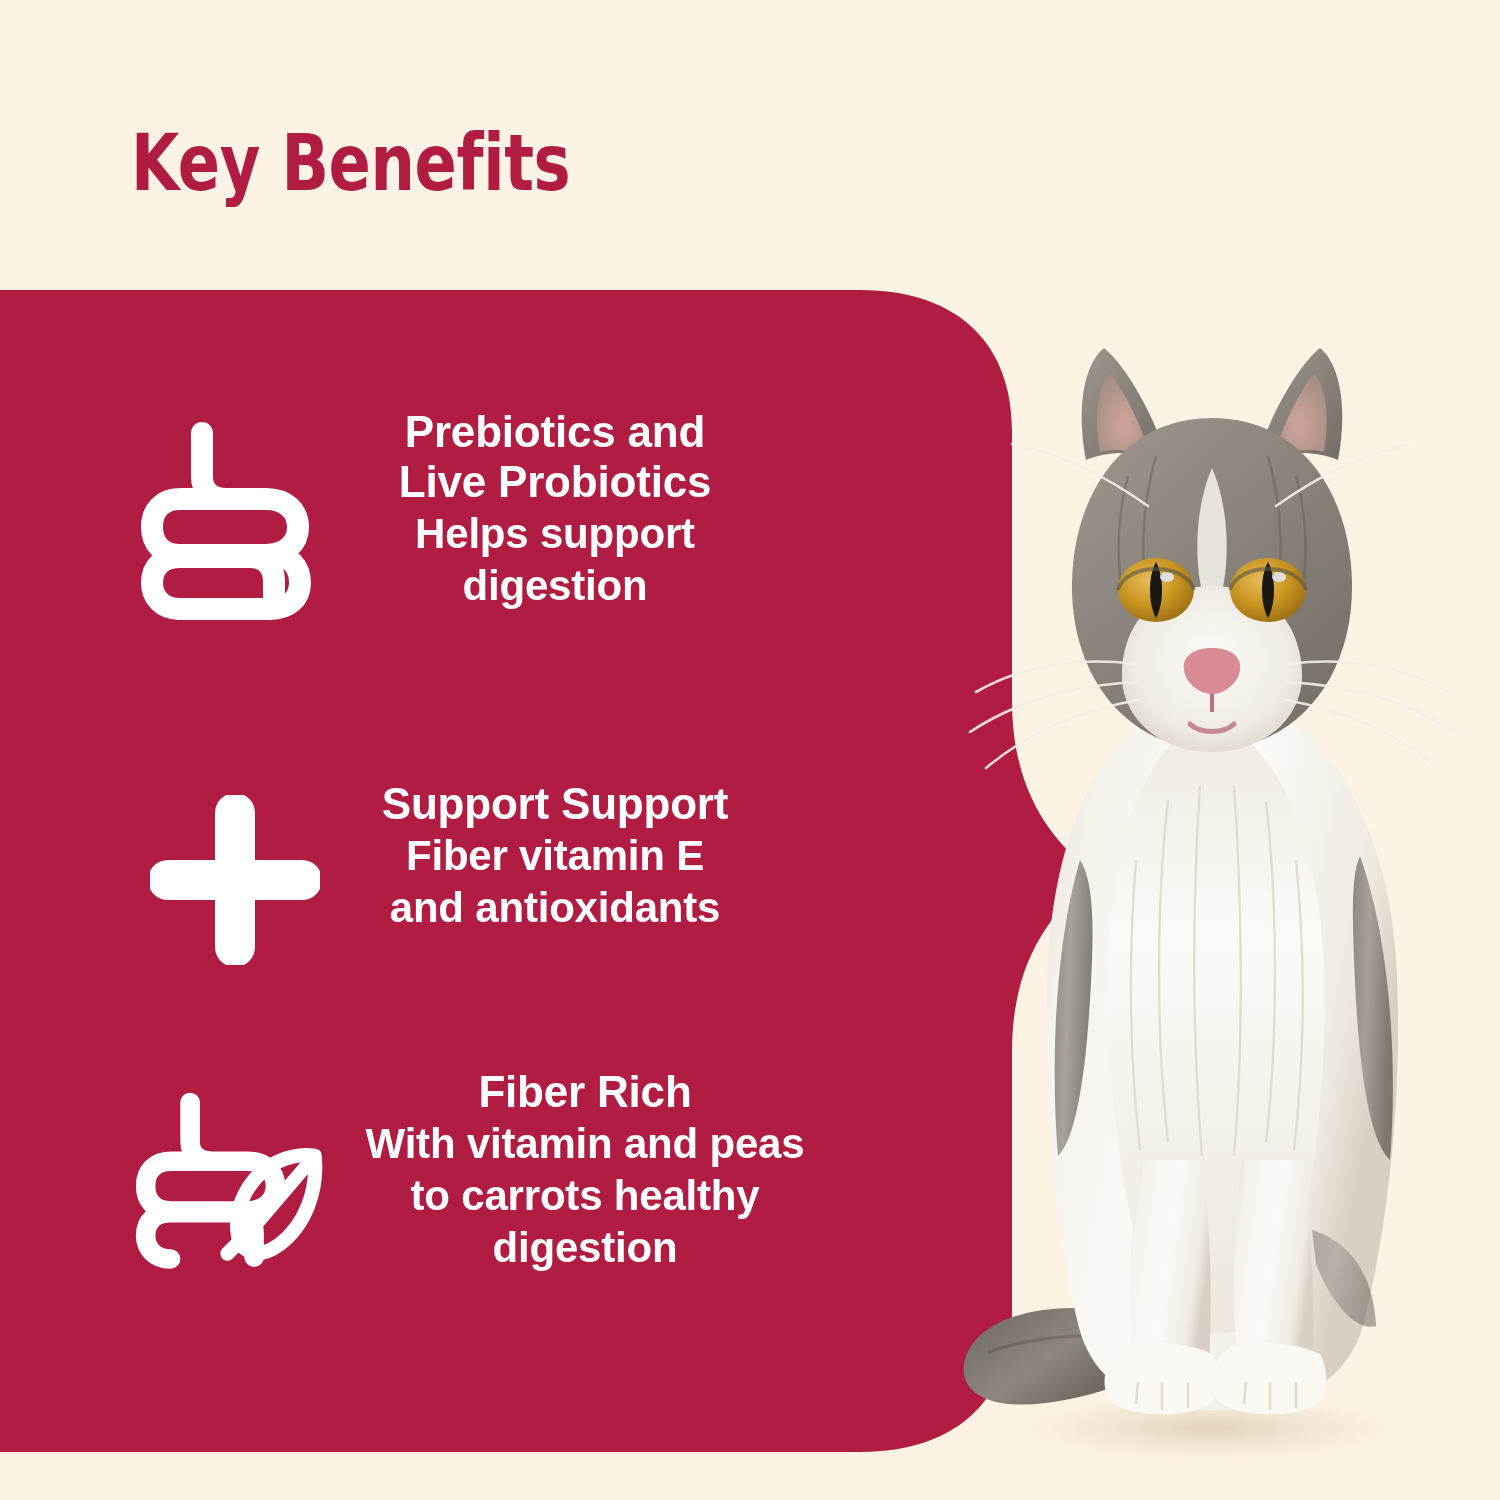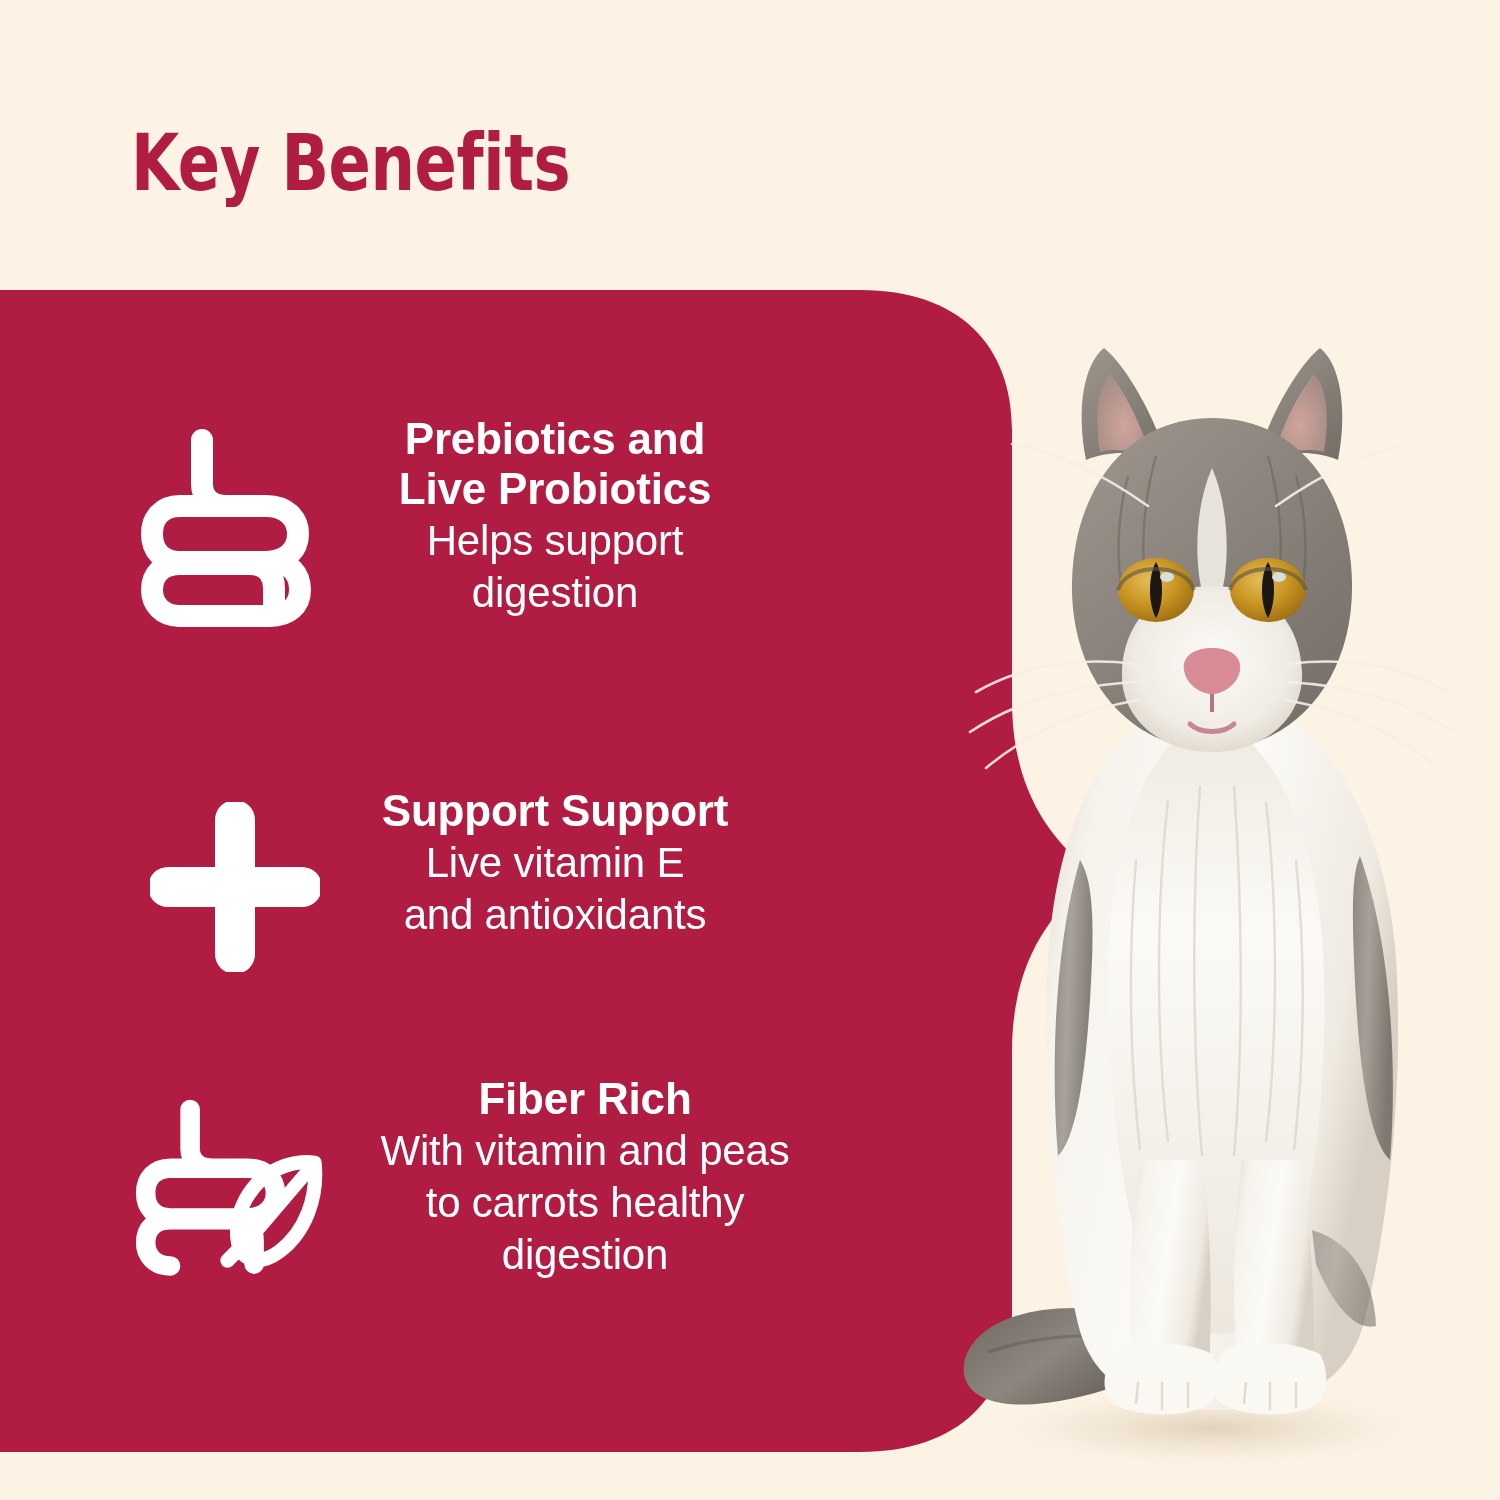--- a/index.html
+++ b/index.html
@@ -23,30 +23,30 @@
     transform:scaleX(0.80);
     transform-origin:left top;
     white-space:nowrap;
     font-family:"DejaVu Sans","Liberation Sans",sans-serif;
   }
 
   
   #panel-svg{position:absolute;left:0;top:0;width:1500px;height:1500px;}
 
   
-  #benefits{position:absolute;left:0;top:12px;width:1010px;height:1284px;}
+  #benefits{position:absolute;left:0;top:5px;width:1010px;height:1284px;}
   .benefit{position:absolute;display:flex;align-items:flex-start;}
   .b-icon{width:200px;flex:0 0 200px;display:flex;justify-content:center;}
   .b-text{flex:1 1 auto;padding-top:2px;}
   .b-head{
     color:#FFFFFF;font-weight:700;font-size:44px;line-height:1.14;
     letter-spacing:-0.2px;margin:0 0 1px 0;
   }
   .b-sub{
-    color:#FFFFFF;font-weight:400;font-size:42px;line-height:1.24;
+    color:#FFFFFF;font-weight:700;font-size:42px;line-height:1.24;
     letter-spacing:-0.2px;margin:0;
   }
 
   #benefit-1{left:135px;top:400px;width:640px;}
   #benefit-2{left:135px;top:772px;width:640px;}
   #benefit-3{left:135px;top:1060px;width:700px;}
 
   #benefit-1 .b-icon{padding-top:6px;}
   #benefit-2 .b-icon{padding-top:18px;}
   #benefit-3 .b-icon{padding-top:6px;}
@@ -269,21 +269,21 @@
 
     <div class="benefit" id="benefit-2">
       <div class="b-icon">
         <svg width="170" height="170" viewBox="0 0 170 170" aria-hidden="true">
           <path d="M 85 18 L 85 152 M 18 85 L 152 85" stroke="#FFFFFF" stroke-width="40" fill="none" stroke-linecap="round"></path>
         </svg>
       </div>
       <div class="b-text">
         <div class="b-head">Support Support</div>
         <div class="b-sub">
-          <span>Live vitamin E</span><br>
+          <span>Fiber vitamin E</span><br>
           <span>and antioxidants</span>
         </div>
       </div>
     </div>
 
     <div class="benefit" id="benefit-3">
       <div class="b-icon">
         <svg width="225" height="215" viewBox="0 0 225 215" aria-hidden="true">
 
           <path d="M 62 22

